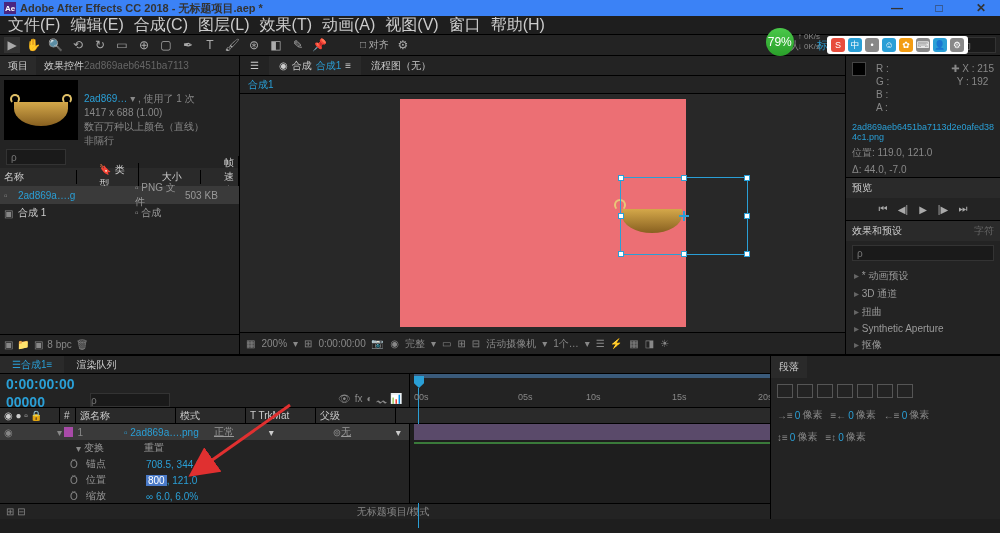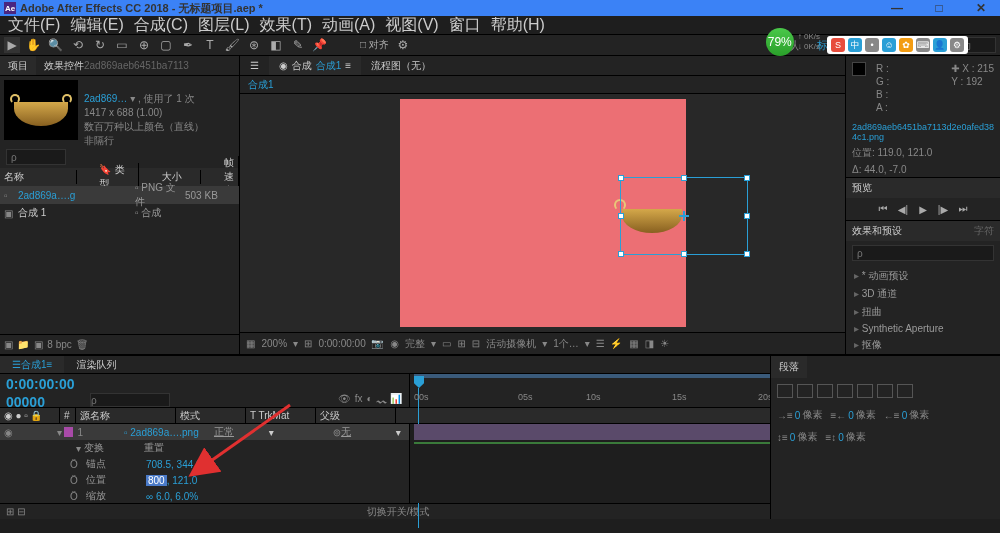--- a/index.html
+++ b/index.html
@@ -58,21 +58,21 @@
 .sel-box .h.bl { left: -3px; bottom: -3px; } .sel-box .h.bm { left: 50%; bottom: -3px; margin-left: -3px; } .sel-box .h.br { right: -3px; bottom: -3px; }
 .sel-box .anchor { position: absolute; left: 50%; top: 50%; width: 10px; height: 10px; margin: -5px 0 0 -5px; }
 .sel-box .anchor::before, .sel-box .anchor::after { content: ''; position: absolute; background: #2a9fd6; }
 .sel-box .anchor::before { left: 4px; top: 0; width: 2px; height: 10px; }
 .sel-box .anchor::after { left: 0; top: 4px; width: 10px; height: 2px; }
 .viewer-footer { height: 22px; background: #232323; border-top: 1px solid #000; display: flex; align-items: center; padding: 0 6px; gap: 6px; font-size: 10px; color: #888; }
 .viewer-footer .item { display: flex; align-items: center; gap: 2px; }
 .right-panel { width: 155px; background: #232323; border-left: 1px solid #000; display: flex; flex-direction: column; font-size: 10px; }
 .rp-info { padding: 6px; color: #888; line-height: 13px; }
 .rp-info .rgb { color: #888; }
-.rp-info .pos { color: #888; text-align: left; }
+.rp-info .pos { color: #888; text-align: center; }
 .rp-filename { padding: 2px 6px; color: #2a9fd6; word-break: break-all; font-size: 9px; }
 .rp-coords { padding: 2px 6px; color: #888; }
 .rp-section { border-top: 1px solid #000; }
 .rp-header { padding: 3px 6px; background: #2a2a2a; display: flex; align-items: center; gap: 4px; }
 .rp-playback { display: flex; justify-content: center; gap: 6px; padding: 4px; }
 .rp-playback .btn { width: 14px; height: 14px; color: #aaa; cursor: pointer; display: flex; align-items: center; justify-content: center; }
 .rp-search { padding: 4px 6px; }
 .rp-search input { width: 100%; background: #1a1a1a; border: 1px solid #333; color: #ccc; height: 16px; font-size: 10px; padding: 0 4px; }
 .rp-effects { padding: 2px 0; }
 .rp-effects .ef { padding: 2px 8px; color: #999; cursor: pointer; }
@@ -434,21 +434,21 @@
 
     </div>
     <div class="tl-tracks">
       <div class="tl-track-bar"></div>
       <div class="tl-track-bar g"></div>
     </div>
   </div>
   <div class="tl-footer">
     <span>⊞ ⊟</span>
     <div class="left">
-        <span>切换开关/模式</span>
+        <span>无标题项目/模式</span>
       </div>
     <span style="flex:1"></span>
     <span>━━◉━━━━</span>
   </div>
 </div>
 
 <div class="bottom-right">
   <div class="pp-tab">段落</div>
   <div class="pp-aligns">
     <div class="al"></div>

